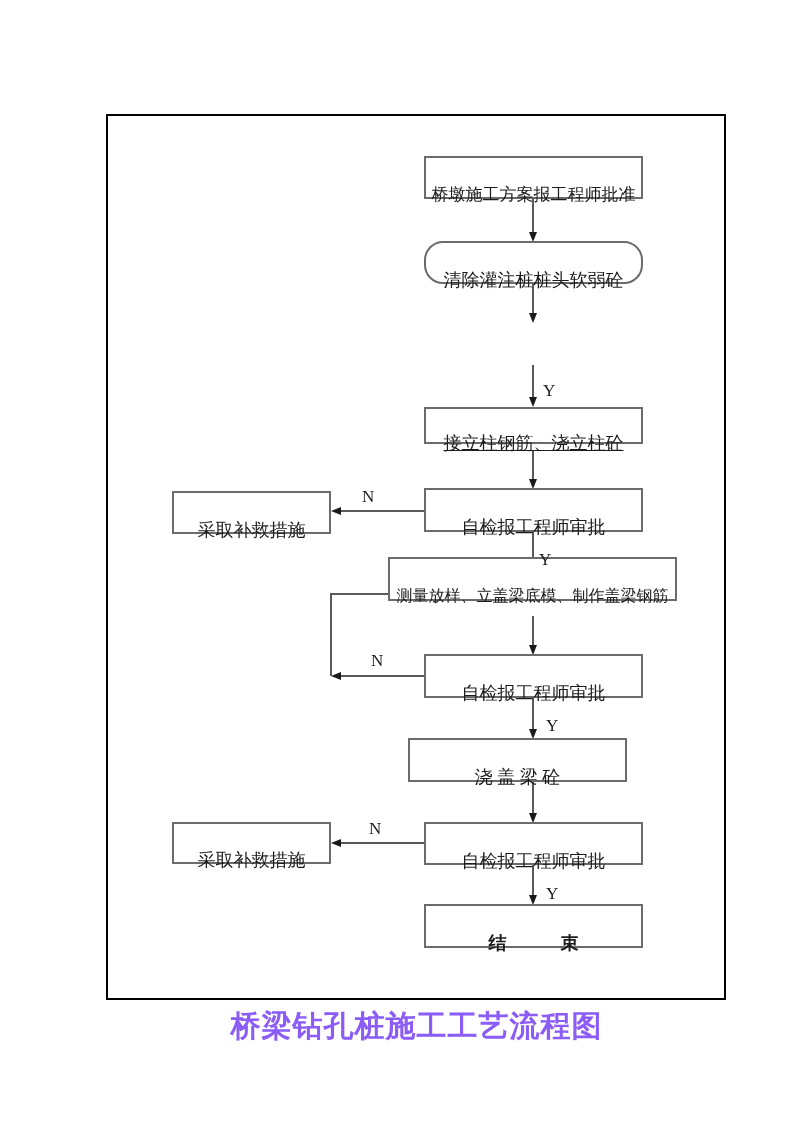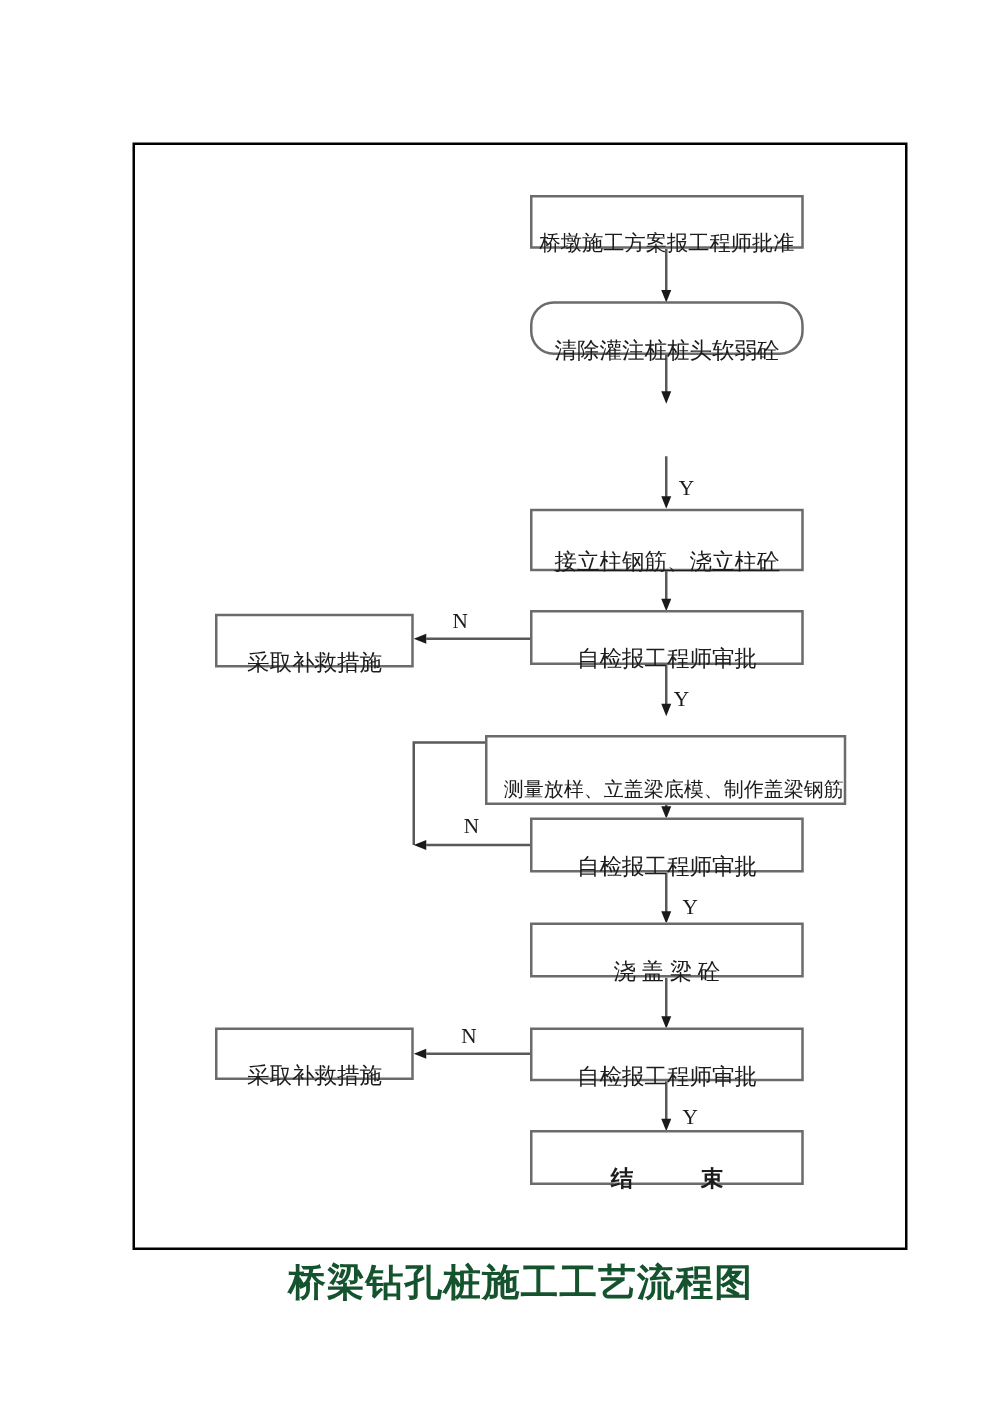--- a/index.html
+++ b/index.html
@@ -48,26 +48,26 @@
     white-space: pre;
     line-height: 1;
     margin-top: 34px;
   }
   .node.small-text { font-size: 17px; }
   .node.tiny-text  { font-size: 16px; }
 
   .n-approve   { left: 424px; top: 156px; width: 219px; height: 43px; }
   .n-clear     { left: 424px; top: 241px; width: 219px; height: 43px; border-radius: 19px; }
   .n-survey    { left: 424px; top: 322px; width: 219px; height: 43px; }
-  .n-column    { left: 424px; top: 407px; width: 219px; height: 50px; text-decoration: underline; }
+  .n-column    { left: 424px; top: 407px; width: 219px; height: 37px; text-decoration: underline; }
   .n-check1    { left: 424px; top: 488px; width: 219px; height: 44px; }
   .n-remedial1 { left: 172px; top: 491px; width: 159px; height: 43px; }
-  .n-capprep   { left: 388px; top: 588px; width: 289px; height: 56px; justify-content: flex-end; }
+  .n-capprep   { left: 388px; top: 557px; width: 289px; height: 44px; }
   .n-check2    { left: 424px; top: 654px; width: 219px; height: 44px; }
-  .n-pour      { left: 424px; top: 738px; width: 219px; height: 44px; justify-content: center; }
+  .n-pour      { left: 408px; top: 738px; width: 219px; height: 44px; justify-content: center; }
   .n-check3    { left: 424px; top: 822px; width: 219px; height: 43px; }
   .n-remedial2 { left: 172px; top: 822px; width: 159px; height: 42px; }
   .n-end       { left: 424px; top: 904px; width: 219px; height: 44px; font-weight: bold; }
 
   .branch-label {
     position: absolute;
     font-size: 17px;
     color: #1c1c1c;
     font-family: "Liberation Serif", "DejaVu Serif", serif;
     line-height: 1;
@@ -82,21 +82,21 @@
 
   .diagram-title {
     position: absolute;
     left: 107px;
     top: 1006px;
     width: 619px;
     text-align: center;
     font-size: 30px;
     font-weight: bold;
     letter-spacing: 1px;
-    color: #14532d;
+    color: #8b5cf6;
   }
 </style>
 </head>
 <body>
 
 <div class="page">
 
   <div class="frame"></div>
 
   <svg class="wires" viewBox="0 0 793 1122" xmlns="http://www.w3.org/2000/svg">

